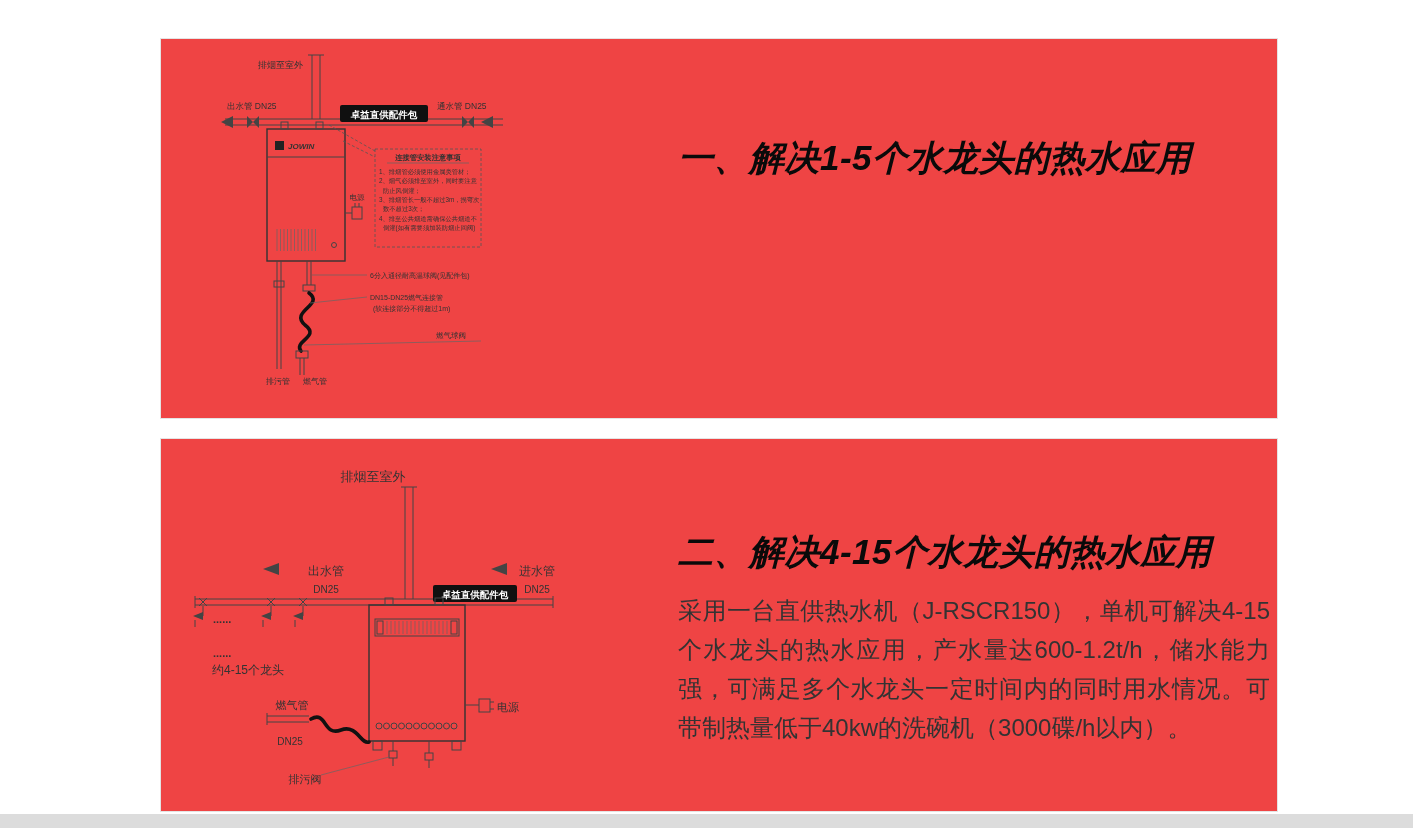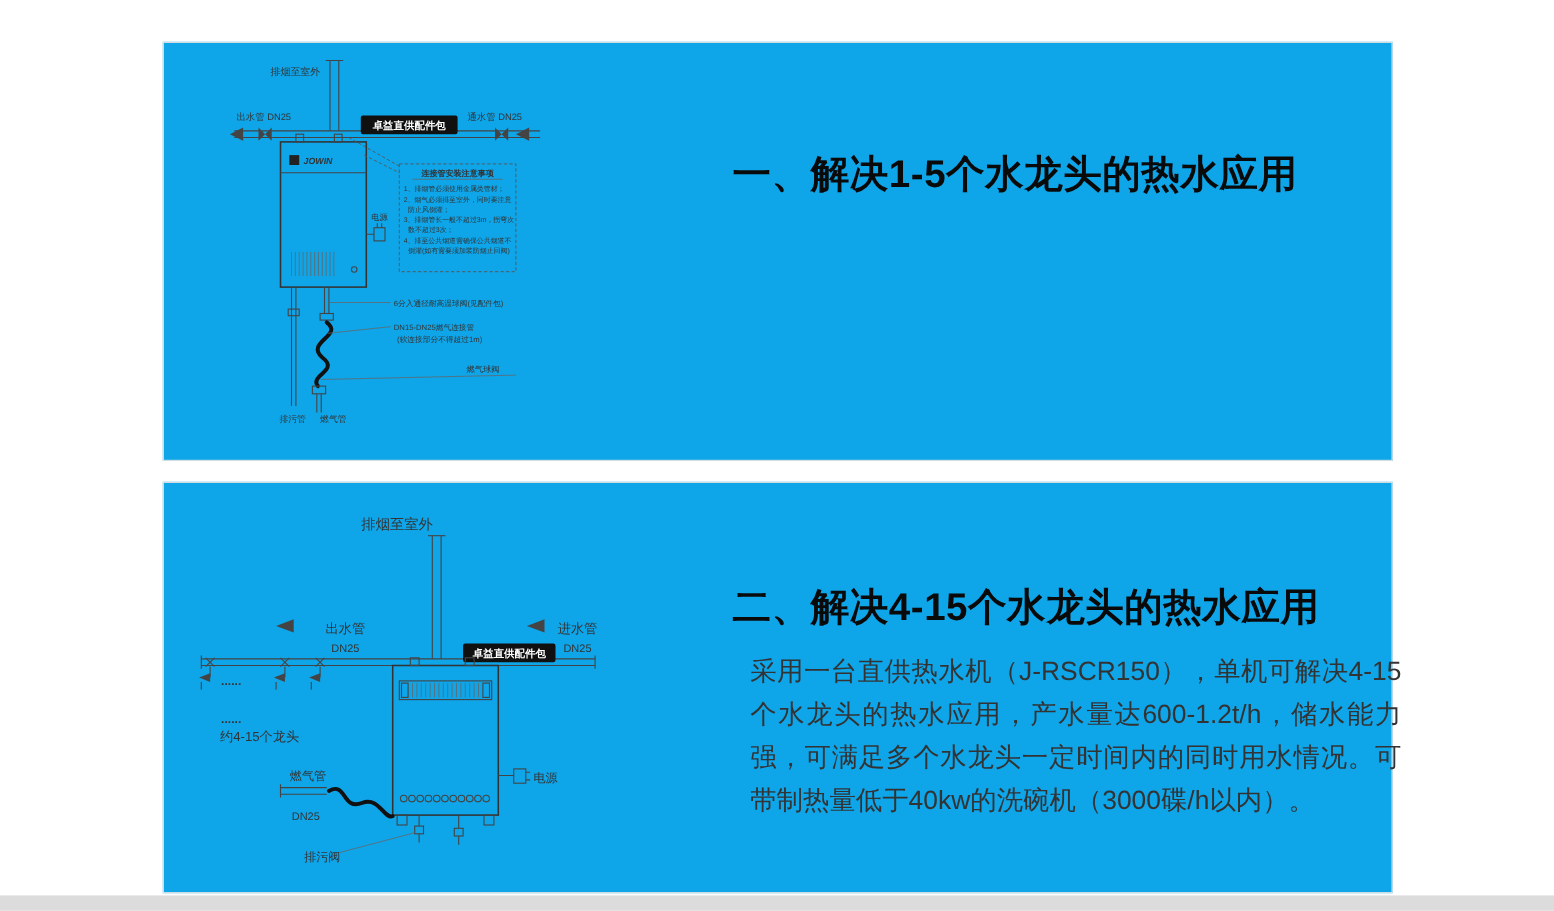--- a/index.html
+++ b/index.html
@@ -2,37 +2,38 @@
 <html><head>
 <meta charset="utf-8">
 <style>
   html,body{margin:0;padding:0;}
   body{
     width:1413px;height:828px;position:relative;overflow:hidden;
     background:#ffffff;
     font-family:"Liberation Sans","DejaVu Sans",sans-serif;
   }
   .card{
-    position:absolute;left:148px;width:1118px;
-    background:#0ea5e9;border:1px solid #e4e4e4;box-sizing:border-box;
+    position:absolute;left:160px;width:1118px;
+    background:#ef4444;border:1px solid #e4e4e4;box-sizing:border-box;
   }
   .card1{top:38px;height:381px;}
   .card2{top:438px;height:374px;}
   .sec-title{
     position:absolute;left:517px;top:96px;width:600px;
     font-size:35px;font-weight:700;color:#0a0a0a;letter-spacing:0.5px;
     white-space:nowrap;
+    font-style:italic;
   }
   .card2 .sec-title{top:90px;}
   .sec-body{
     position:absolute;left:517px;top:152px;width:592px;
     font-size:24px;line-height:39px;color:#333;
     text-align:justify;
   }
-  .card2 .sec-body{top:152px;margin-left:16px;}
+  .card2 .sec-body{top:152px;}
   svg{position:absolute;}
   svg text{fill:#333;}
   .d1{left:10px;top:6px;}
   .d2{left:2px;top:14px;}
   .ln{stroke:#444;stroke-width:1;fill:none;}
   .ln2{stroke:#333;stroke-width:1.4;fill:none;}
   .thin{stroke:#666;stroke-width:0.7;fill:none;}
   .dash{stroke:#555;stroke-width:0.8;fill:none;stroke-dasharray:3,2;}
   .hose{stroke:#111;stroke-width:3.6;fill:none;stroke-linecap:round;}
   .fillDark{fill:#444;stroke:none;}

